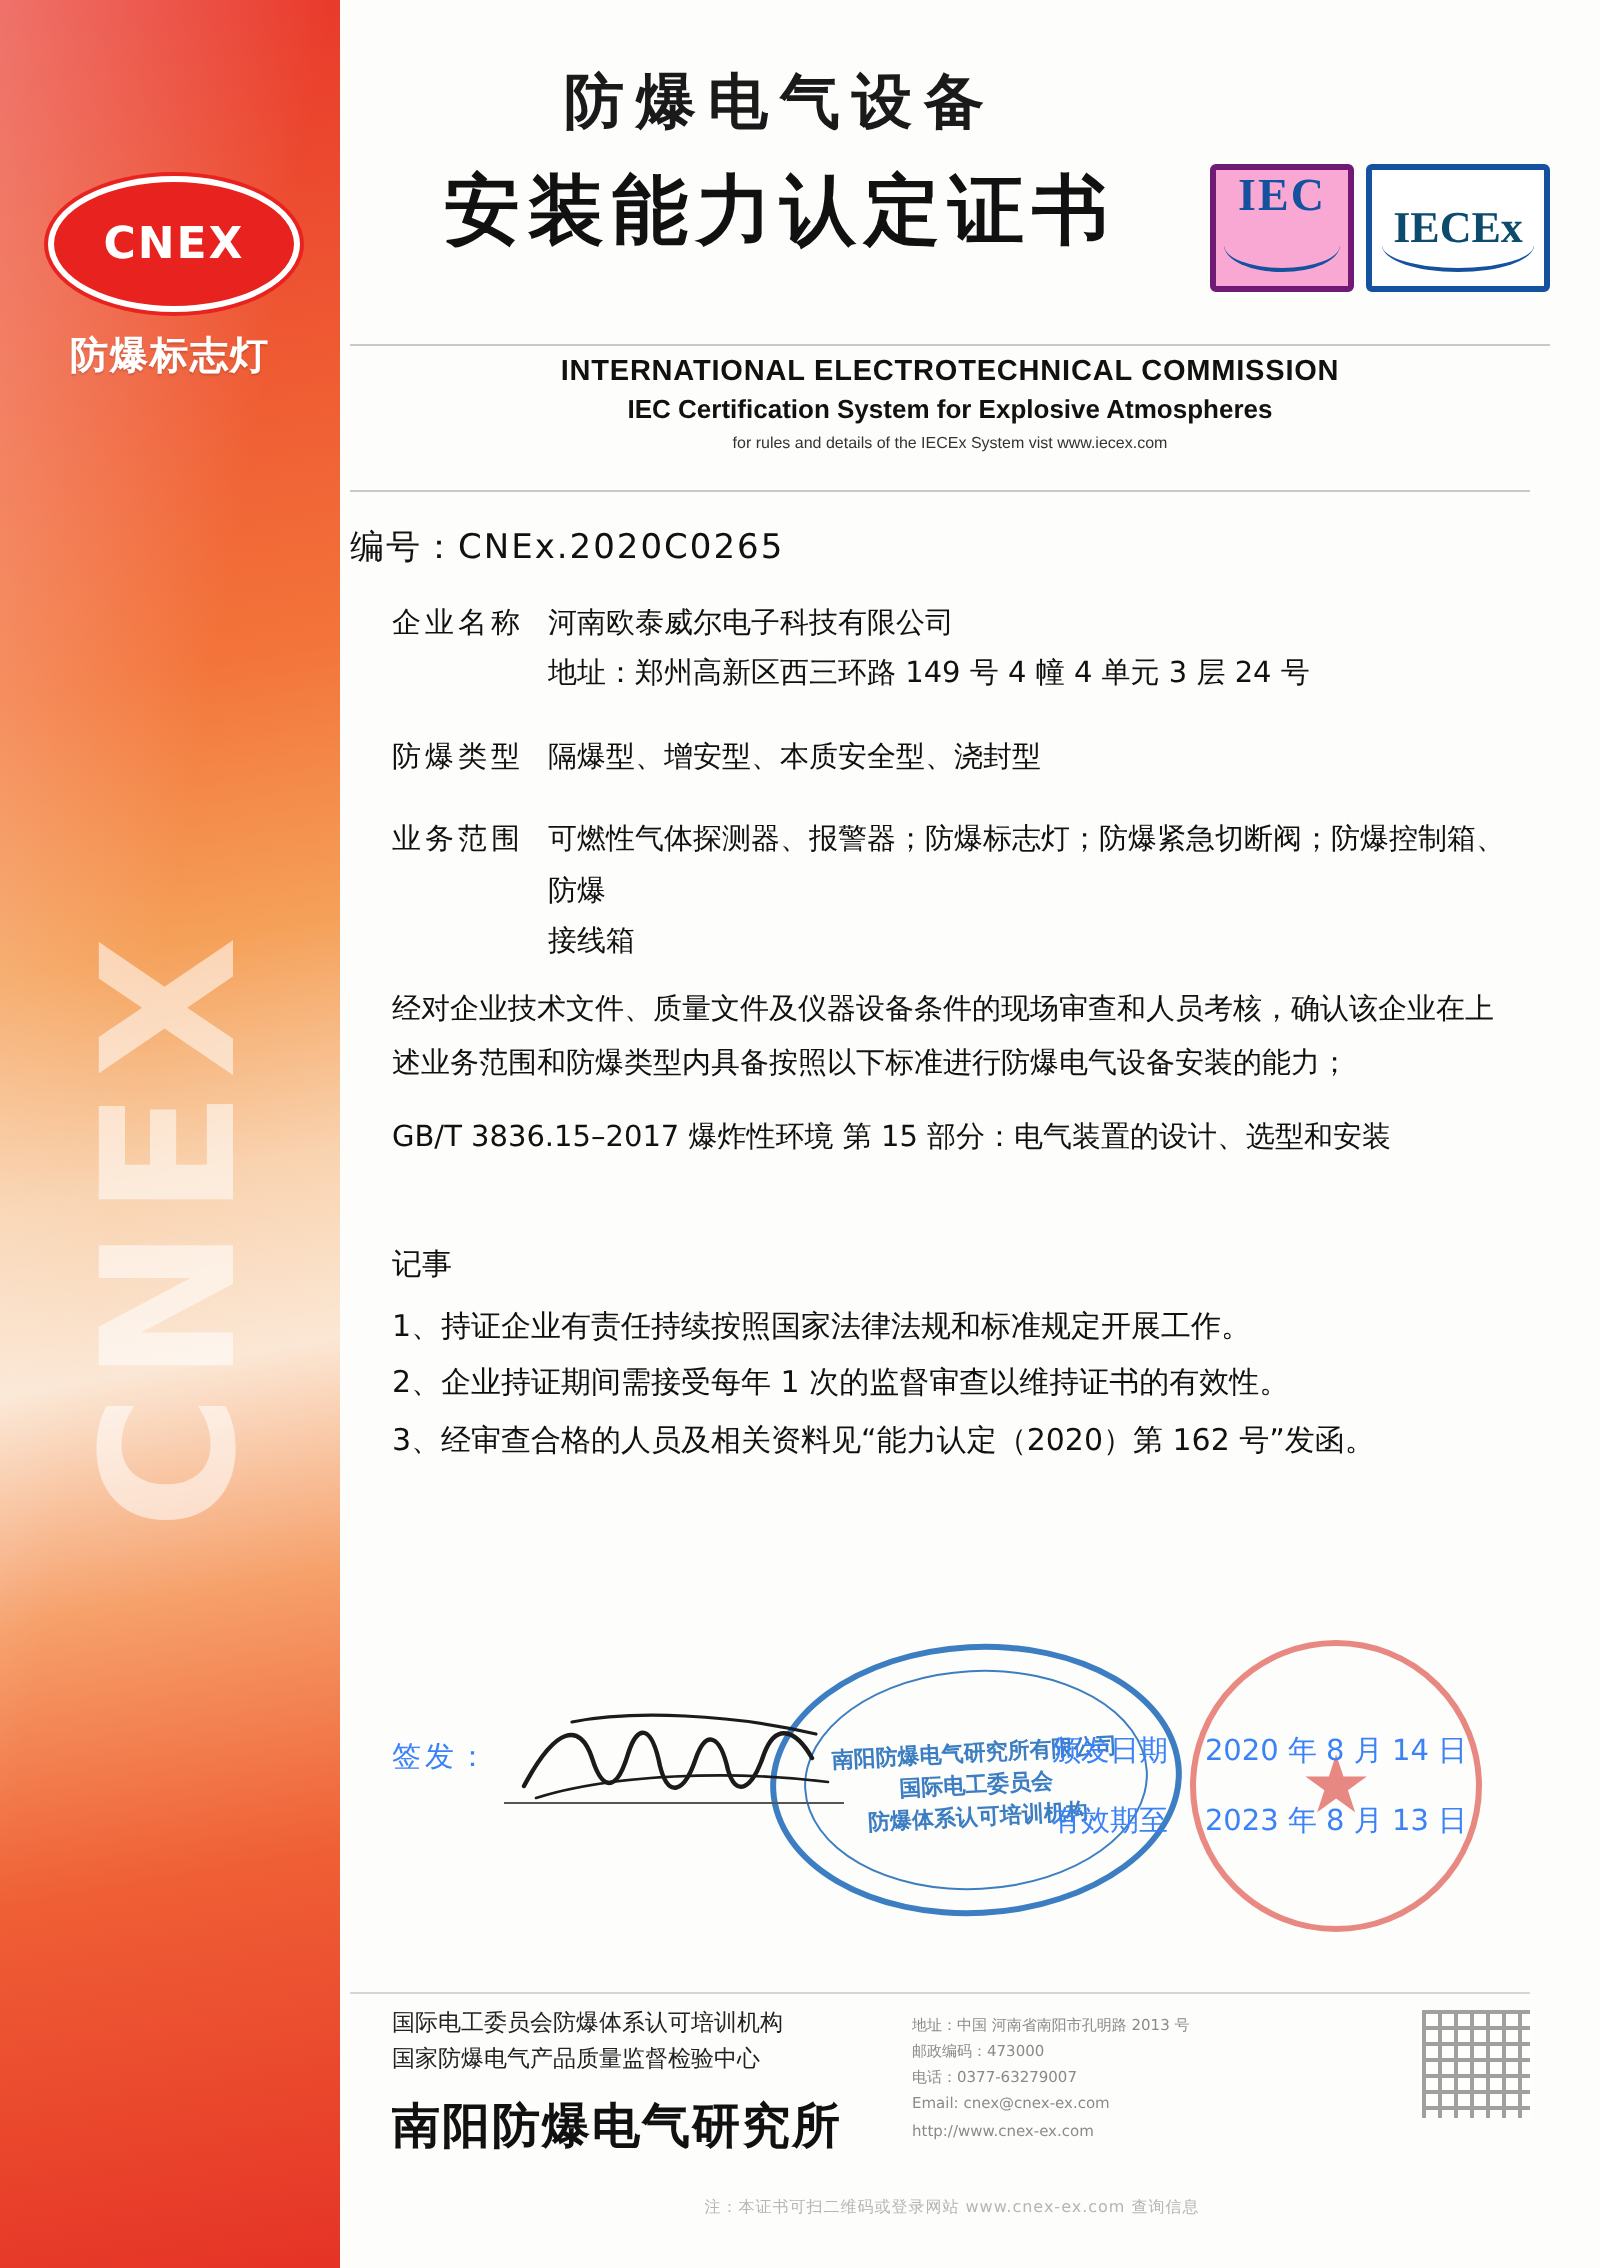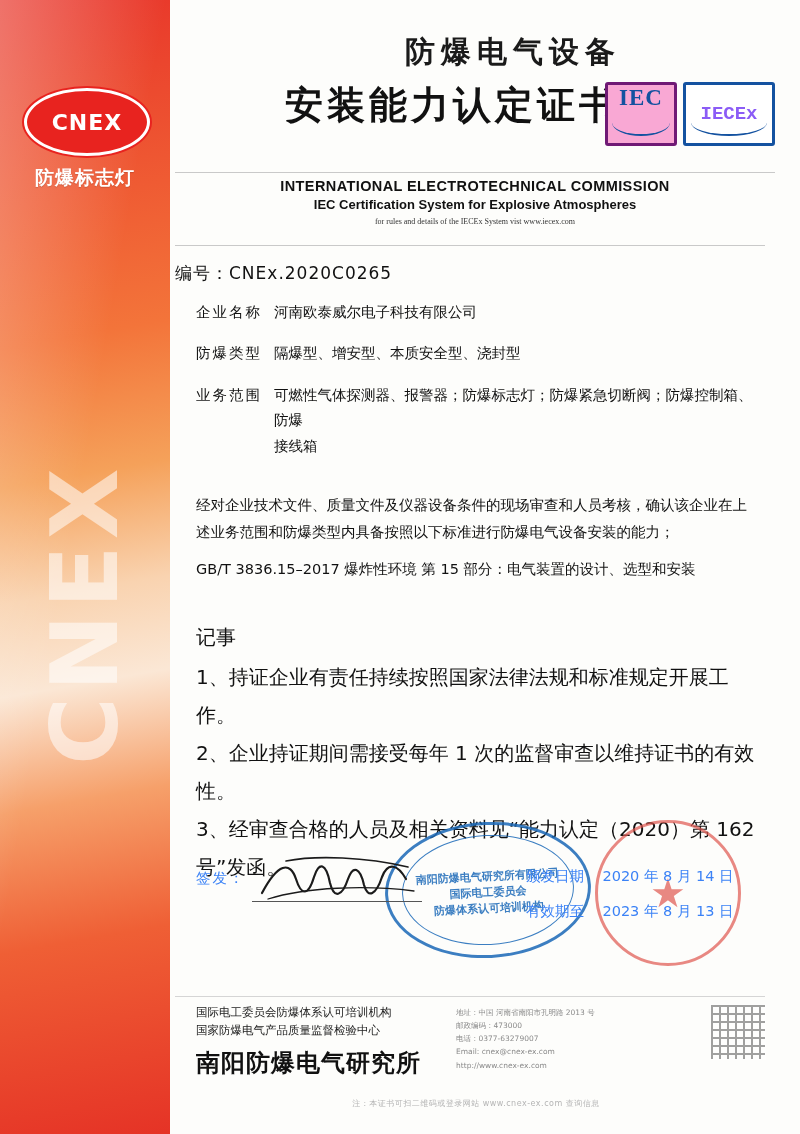--- a/index.html
+++ b/index.html
@@ -56,21 +56,21 @@
   }
   .logo-cn{
     margin-top:9px;color:#ffffff;font-size:19px;font-weight:bold;
     letter-spacing:1px;text-shadow:0 1px 1px rgba(0,0,0,.15);
   }
   
   .header{
     position:absolute;left:175px;top:34px;width:600px;height:200px;
   }
   .title-block{
-    position:absolute;left:16px;top:0;width:430px;text-align:right;
+    position:absolute;left:0;top:0;width:430px;text-align:center;
   }
   .title1{
     font-size:30px;font-weight:bold;color:#1a1a1a;letter-spacing:6px;
     line-height:1.2;
   }
   .title2{
     margin-top:14px;
     font-size:38px;font-weight:bold;color:#111;letter-spacing:4px;
     line-height:1.15;
   }
@@ -89,55 +89,55 @@
   .iec-box .sweep{
     position:absolute;left:4px;right:4px;bottom:7px;height:14px;
     border-bottom:2px solid #1452a0;border-radius:0 0 60% 60%/0 0 100% 100%;
   }
   .iecex-box{
     width:86px;height:58px;border:3px solid #1452a0;border-radius:3px;
     display:flex;align-items:center;justify-content:center;
     position:relative;background:#fff;
   }
   .iecex-box .lbl{
-    color:#8b5cf6;font-weight:bold;font-size:19px;letter-spacing:0px;
-    font-family:Liberation Mono, monospace;
+    color:#0c4a6e;font-weight:bold;font-size:22px;letter-spacing:0px;
+    font-family:Liberation Serif, serif;
   }
   .iecex-box .sweep{
     position:absolute;left:5px;right:5px;bottom:7px;height:14px;
     border-bottom:2px solid #1452a0;border-radius:0 0 60% 60%/0 0 100% 100%;
   }
   .hdr-rule{
     position:absolute;left:0;right:0;height:1px;background:#c9c9c9;
   }
   .org-block{
     position:absolute;left:0;top:144px;width:600px;text-align:center;color:#111;
   }
   .org1{font-size:14.5px;font-weight:bold;letter-spacing:.4px;font-family:"Liberation Sans",sans-serif;}
   .org2{font-size:13px;font-weight:bold;margin-top:3px;font-family:"Liberation Sans",sans-serif;}
-  .org3{font-size:8px;margin-top:5px;color:#333;font-family:Liberation Serif, serif;}
+  .org3{font-size:8px;margin-top:5px;color:#333;font-family:Liberation Sans, sans-serif;}
   
   .cert-no{
     position:absolute;left:175px;top:262px;width:600px;text-align:left;
     font-size:17px;color:#111;letter-spacing:1px;
   }
   .fields{
     position:absolute;left:196px;top:300px;width:560px;font-size:14.5px;color:#111;
   }
   .field-row{display:flex;margin-bottom:16px;line-height:1.75;}
   .field-label{width:78px;flex:0 0 78px;letter-spacing:2px;}
   .field-val{flex:1;}
   .field-val .l2{display:block;}
   .para{
     position:absolute;left:196px;width:560px;font-size:14.5px;color:#111;line-height:1.85;
   }
   .para1{top:492px;}
   .para2{top:556px;}
   .notes{
-    position:absolute;left:196px;top:618px;width:560px;font-size:20px;color:#111;line-height:1.9;
+    position:absolute;left:196px;top:618px;width:560px;font-size:15px;color:#111;line-height:1.9;
   }
   .notes .nt-title{margin-bottom:2px;}
   .notes .nt{display:block;}
   
   .sign-row{
     position:absolute;left:196px;top:855px;width:560px;height:110px;font-size:14.5px;color:#3b82f6;
   }
   .sign-label{position:absolute;left:0;top:14px;letter-spacing:2px;}
   .sign-line{
     position:absolute;left:56px;top:46px;width:170px;border-bottom:1px solid #555;
@@ -245,20 +245,21 @@
   <div class="hdr-rule" style="left:175px;top:245px;width:590px;"></div>
 
   <div class="cert-no">编号：CNEx.2020C0265</div>
 
   <div class="fields">
 
     <div class="field-row">
       <div class="field-label">企业名称</div>
       <div class="field-val">
         <span class="l2">河南欧泰威尔电子科技有限公司</span>
+        <span class="l2">地址：郑州高新区西三环路 149 号 4 幢 4 单元 3 层 24 号</span>
       </div>
     </div>
 
     <div class="field-row">
       <div class="field-label">防爆类型</div>
       <div class="field-val">
         <span class="l2">隔爆型、增安型、本质安全型、浇封型</span>
       </div>
     </div>
 

